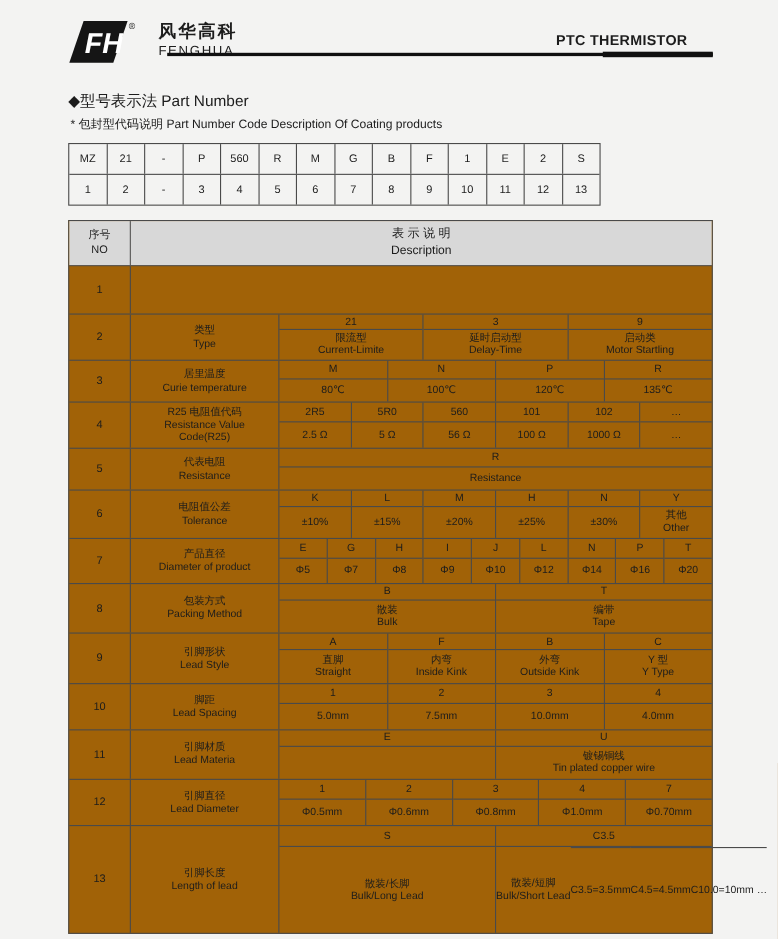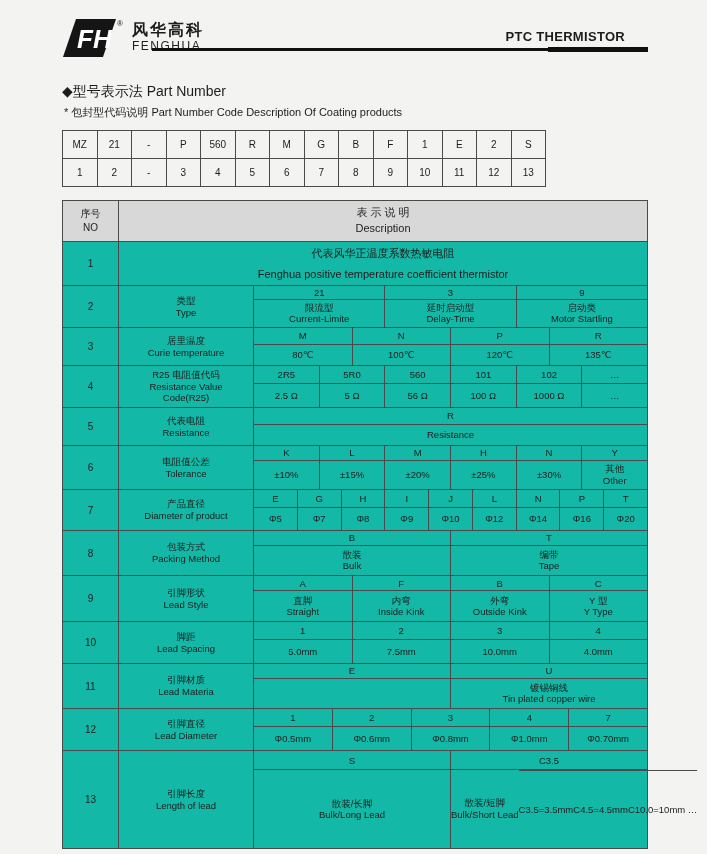--- a/index.html
+++ b/index.html
@@ -10,37 +10,37 @@
   html,body{margin:0;padding:0;}
   body{background:#f3f3f2;}
   .page{
     position:relative;width:707px;height:854px;background:#f3f3f2;
     font-family:"Liberation Sans","DejaVu Sans",sans-serif;color:var(--ink);
     overflow:hidden;
   }
   
   .logo-wrap{position:absolute;left:62px;top:18px;display:flex;align-items:flex-start;}
   .logo-mark{width:62px;height:40px;position:relative;}
-  .brand{margin-left:8px;margin-top:4px;line-height:1.05;}
+  .brand{margin-left:20px;margin-top:4px;line-height:1.05;}
   .brand-cn{font-size:16px;font-weight:bold;letter-spacing:2px;}
   .brand-en{font-size:12px;letter-spacing:1.5px;margin-top:1px;}
   .product-title{position:absolute;top:29px;right:82px;font-size:13px;font-weight:bold;letter-spacing:.3px;}
   .head-rule{position:absolute;left:152px;top:48px;width:496px;height:3px;background:#101010;}
   .head-rule-thick{position:absolute;left:548px;top:47px;width:100px;height:5px;background:#101010;}
   
   .sec-title{position:absolute;left:62px;top:83px;font-size:14px;font-weight:500;}
   .sec-sub{position:absolute;left:64px;top:105px;font-size:11px;}
   
   .pn-table{position:absolute;left:62px;top:130px;width:484px;border:1px solid var(--bc);box-sizing:border-box;}
   .pn-row{display:flex;height:27px;}
   .pn-row + .pn-row{border-top:1px solid var(--bc);}
   .pn-cell{flex:1;display:flex;align-items:center;justify-content:center;font-size:10px;border-left:1px solid var(--bc);box-sizing:border-box;}
   .pn-cell:first-child{border-left:none;}
   
-  .mt{position:absolute;left:62px;top:200px;width:586px;border:1px solid var(--bc);box-sizing:border-box;background:#14b8a6;}
+  .mt{position:absolute;left:62px;top:200px;width:586px;border:1px solid var(--bc);box-sizing:border-box;background:#a16207;}
   .trow{display:flex;box-sizing:border-box;}
   .trow + .trow{border-top:1px solid var(--bc);}
   .cell{box-sizing:border-box;display:flex;flex-direction:column;align-items:center;justify-content:center;text-align:center;}
   .c-no{flex:0 0 56px;border-right:1px solid var(--bc);font-size:10px;}
   .c-label{flex:0 0 135px;border-right:1px solid var(--bc);font-size:9.5px;line-height:1.25;padding:1px 2px;}
   .c-rest{flex:1;font-size:11px;line-height:1.3;}
   .head{background:var(--fill);}
   .mt-header{height:40px;}
   .mt-header .ln{line-height:1.45;}
   .fulltext .ln{line-height:1.9;}
@@ -140,24 +140,20 @@
           <div class="ln">序号</div>
           <div class="ln">NO</div>
         </div>
         <div class="cell c-rest head">
           <div class="ln">表 示 说 明</div>
           <div class="ln">Description</div>
         </div>
       </div>
       <div class="trow row-1">
         <div class="cell c-no">1</div>
-        <div class="cell c-rest fulltext">
-          <div class="ln">代表风华正温度系数热敏电阻</div>
-          <div class="ln">Fenghua positive temperature coefficient thermistor</div>
-        </div>
       </div>
       <div class="trow row-2">
         <div class="cell c-no">2</div>
         <div class="cell c-label">
           <div class="ln">类型</div>
           <div class="ln">Type</div>
         </div>
         <div class="c-content tall">
           <div class="col">
             <div class="code">21</div>

